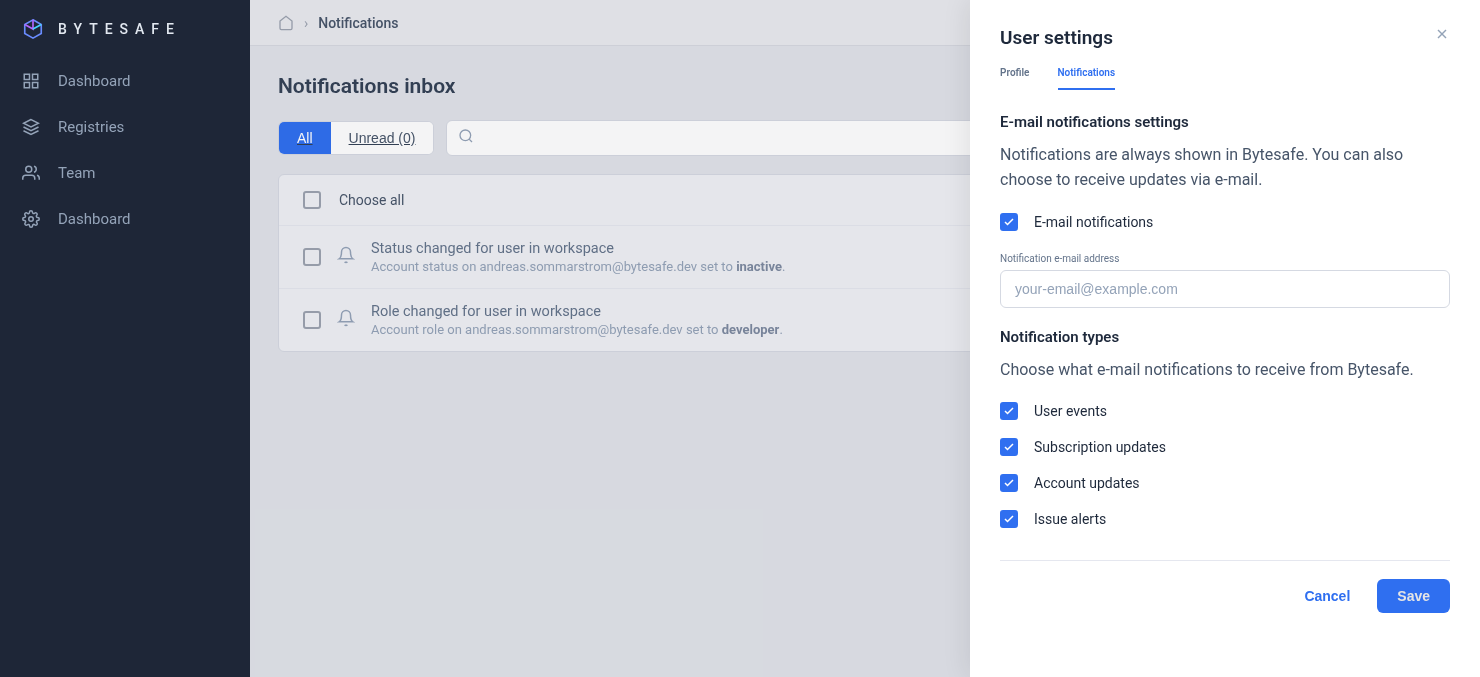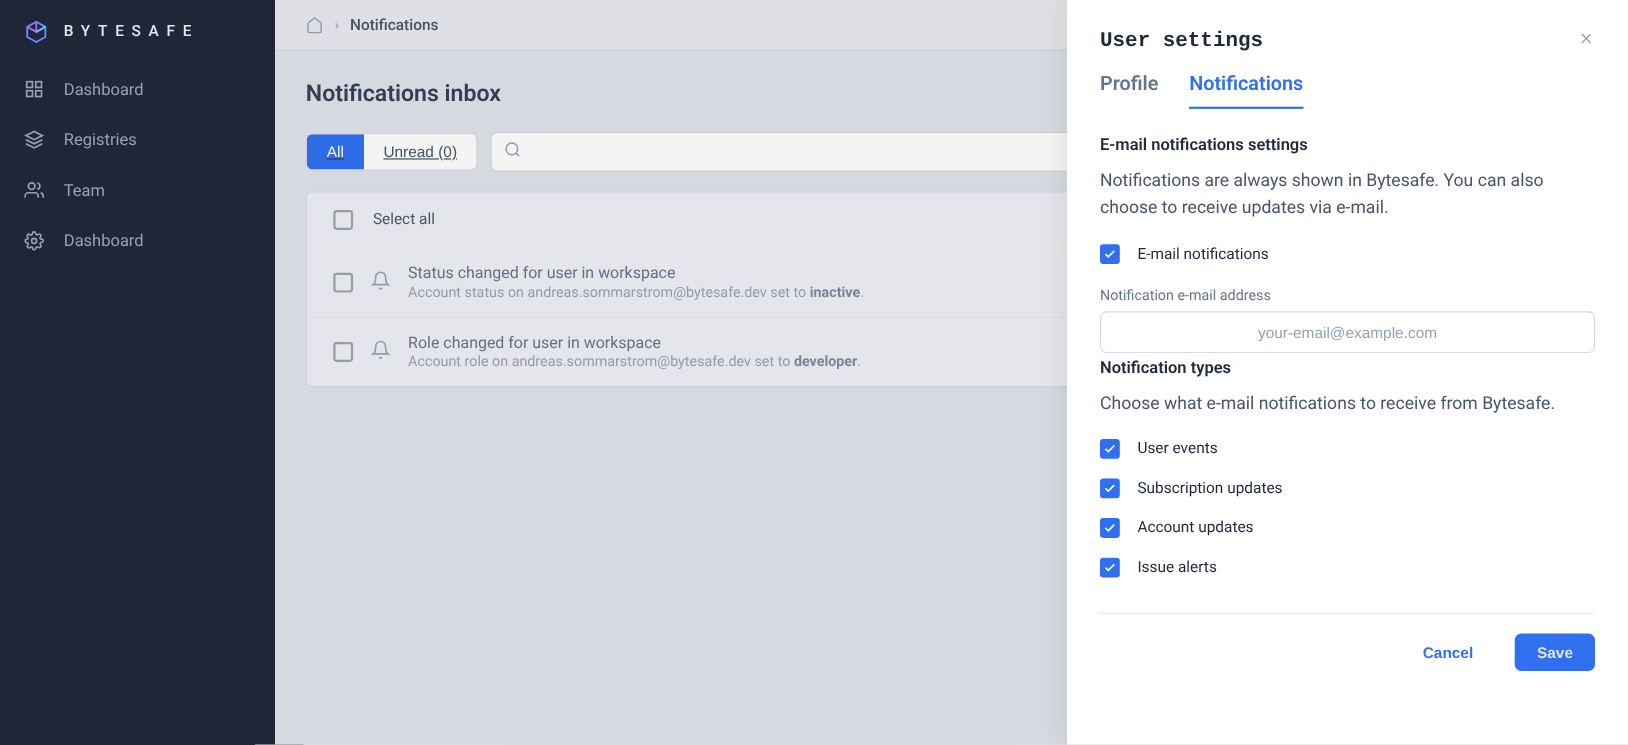--- a/index.html
+++ b/index.html
@@ -171,23 +171,22 @@
       height: 100%;
       background: #fff;
       box-shadow: -4px 0 24px rgba(0,0,0,0.08);
       padding: 26px 30px 20px 30px;
       display: flex;
       flex-direction: column;
     }
     .drawer-header {
       display: flex;
       justify-content: space-between;
-      align-items: flex-end;
+      align-items: flex-start;
       margin-bottom: 18px;
-      font-family: Liberation Mono, monospace;
     }
     .drawer-title {
       font-size: 19px;
       font-weight: 600;
       color: #1e293b;
     }
     .close-btn {
       color: #94a3b8;
       cursor: pointer;
       background: none;
@@ -195,21 +194,21 @@
       font-size: 18px;
     }
     .tabs {
       display: flex;
       gap: 28px;
       border-bottom: 1px solid transparent;
       margin-bottom: 22px;
     }
     .tab {
       padding-bottom: 10px;
-      font-size: 18px;
+      font-size: 10px;
       font-weight: 600;
       color: #64748b;
       cursor: pointer;
       border-bottom: 2px solid transparent;
     }
     .tab.active {
       color: #2f6ff0;
       border-bottom-color: #2f6ff0;
     }
     .section-title {
@@ -237,46 +236,45 @@
       border-radius: 3px;
       display: flex;
       align-items: center;
       justify-content: center;
       flex-shrink: 0;
       cursor: pointer;
     }
     .chk svg { stroke: #fff; }
     .chk-label { font-size: 14px; color: #1e293b; }
     .field-label {
-      font-size: 13px;
+      font-size: 10px;
       color: #64748b;
       margin-bottom: 6px;
       margin-top: 4px;
     }
     .text-input {
       width: 100%;
       height: 38px;
       border: 1px solid #d5d9e2;
       border-radius: 6px;
       padding: 0 14px;
       font-size: 14px;
-      margin-bottom: 4px;
-      text-align: center;
+      margin-bottom: 20px;
     }
     .text-input::placeholder { color: #94a3b8; }
     .checks-block { margin-bottom: 10px; }
     .divider {
       border: none;
       border-top: 1px solid #e5e7ef;
       margin: 22px 0 18px 0;
     }
     .drawer-footer {
       display: flex;
       justify-content: flex-end;
-      gap: 18px;
+      gap: 7px;
     }
     .btn {
       padding: 9px 20px;
       border-radius: 6px;
       font-size: 14px;
       font-weight: 600;
       cursor: pointer;
       border: none;
     }
     .btn-ghost { background: transparent; color: #2f6ff0; }
@@ -354,21 +352,21 @@
               <line x1="21" y1="21" x2="16.65" y2="16.65"></line>
             </svg>
         </span>
         <input class="search-input" placeholder="Search inbox" style="">
       </div>
     </div>
 
     <div class="list">
       <div class="list-header">
         <div class="checkbox"></div>
-        <span class="label">Select all</span>
+        <span class="label">Choose all</span>
       </div>
 
       <div class="list-row">
         <div class="checkbox"></div>
         <span class="row-icon">
           <svg width="18" height="18" viewBox="0 0 24 24" fill="none" stroke="currentColor" stroke-width="2">
               <path d="M18 8A6 6 0 0 0 6 8c0 7-3 9-3 9h18s-3-2-3-9"></path>
               <path d="M13.73 21a2 2 0 0 1-3.46 0"></path>
             </svg>
         </span>

